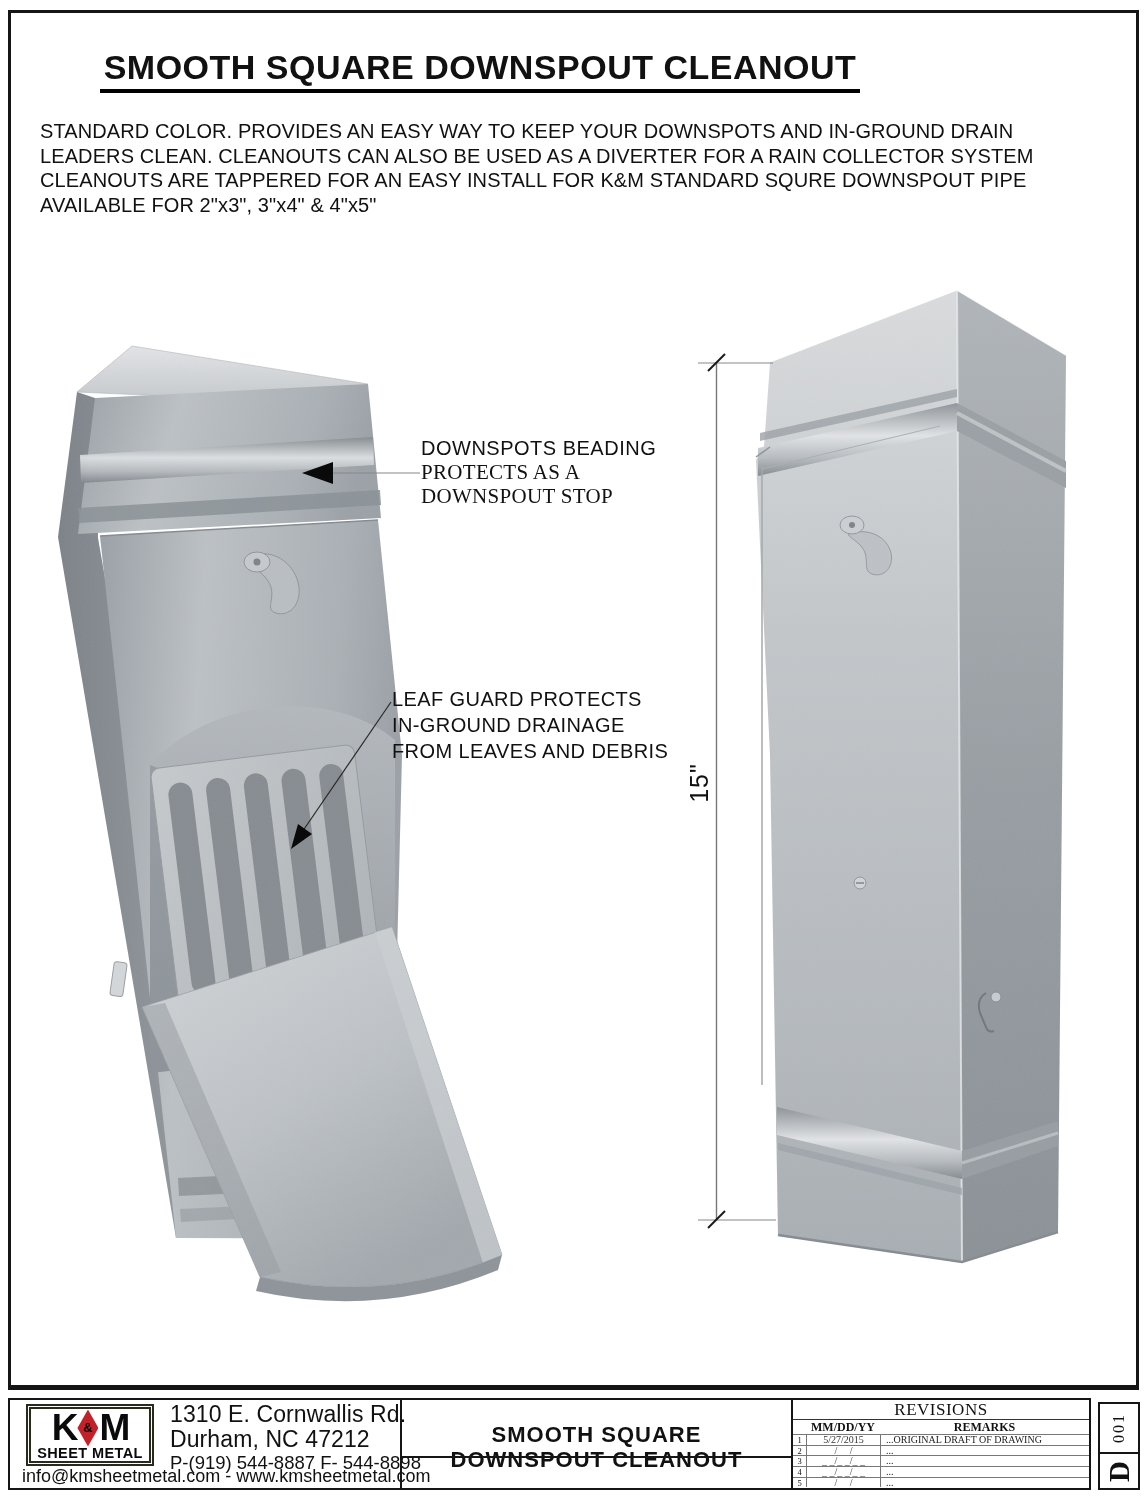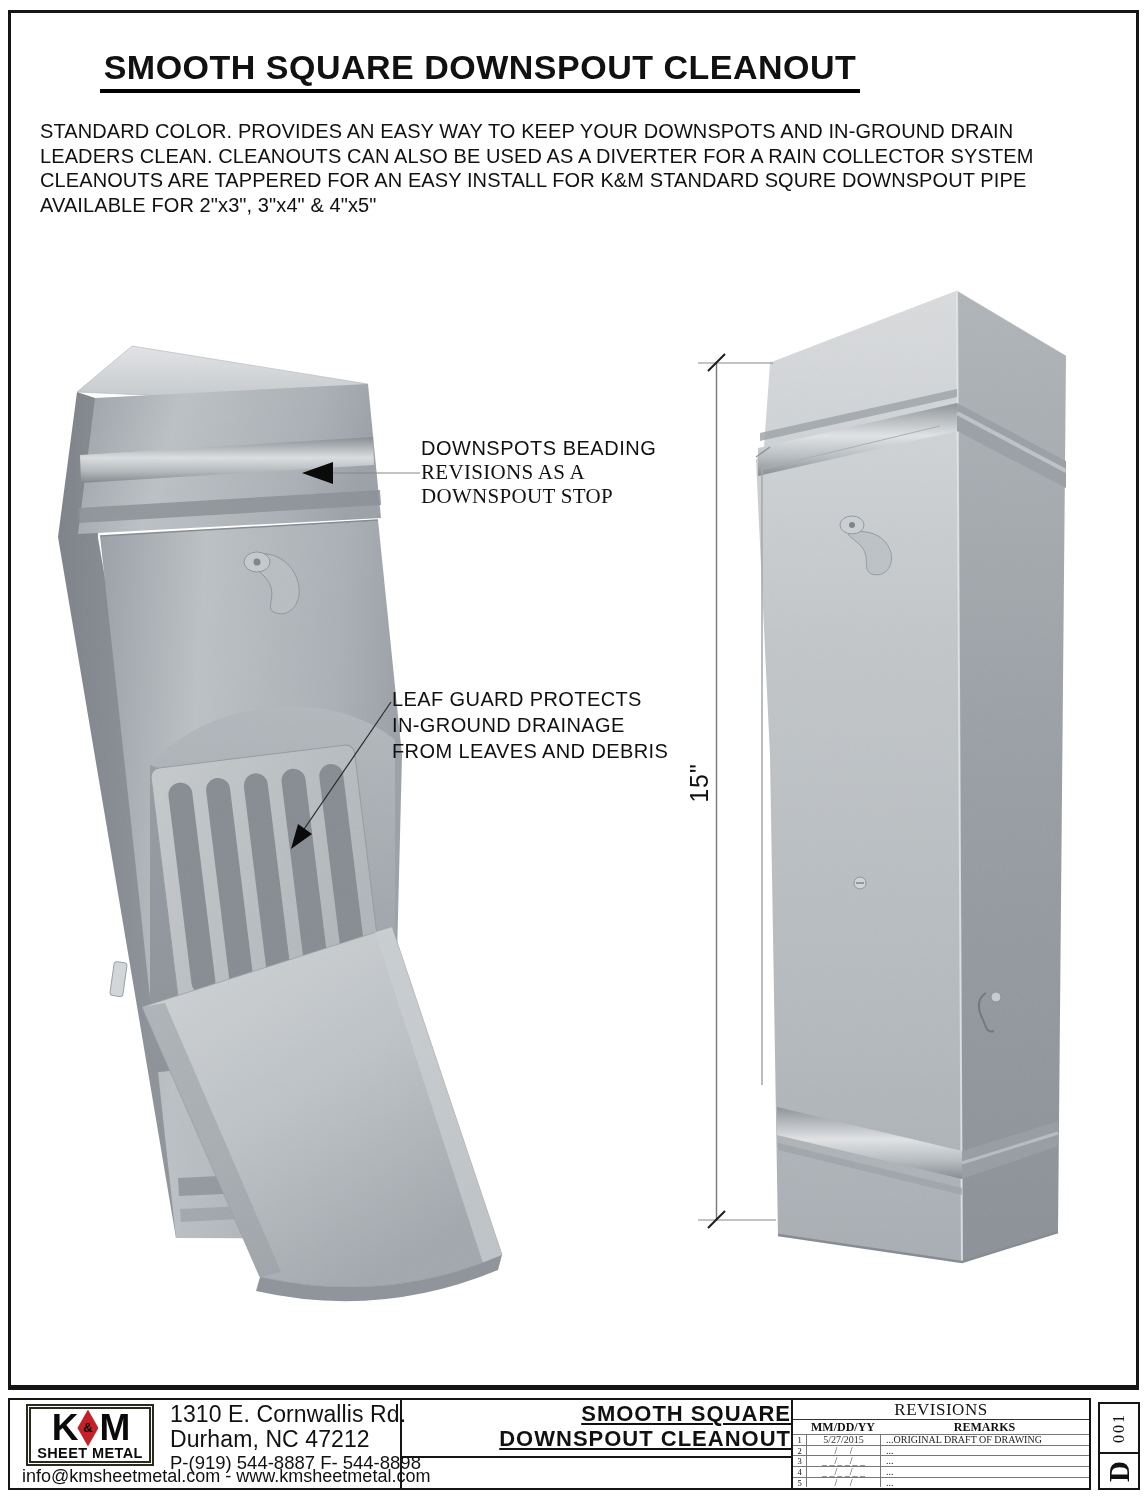--- a/index.html
+++ b/index.html
@@ -62,21 +62,21 @@
   .logo-amp{
     position:absolute;left:0;top:10px;width:21px;text-align:center;
     font-size:13px;font-weight:700;color:#0a0a0a;
   }
   .logo-sub{font-size:14.5px;font-weight:900;letter-spacing:.4px;line-height:15px;color:#0a0a0a;}
   .addr{position:absolute;left:160px;top:2px;width:228px;}
   .addr-l1,.addr-l2{font-size:23px;line-height:25px;letter-spacing:.1px;white-space:nowrap;}
   .addr-ph{font-size:18.5px;line-height:21px;white-space:nowrap;}
   .email-line{position:absolute;left:12px;bottom:1px;font-size:18px;white-space:nowrap;}
   
-  .f-mid-inner{padding-top:1px;text-align:right;text-decoration:underline;}
+  .f-mid-inner{padding-top:22px;text-align:center;}
   .f-mid-inner div{font-size:22px;font-weight:800;letter-spacing:1px;line-height:25px;white-space:nowrap;}
   .f-mid-divider{position:absolute;left:0;top:56px;width:100%;border-bottom:2px solid #151515;}
   
   .rev-title{
     height:19px;border-bottom:1px solid #333;text-align:center;
     font-family:"Liberation Serif",serif;font-size:17px;letter-spacing:.5px;line-height:20px;
   }
   .rev-grid{display:grid;grid-template-columns:13px 74px 1fr;}
   .rev-grid > div{
     box-sizing:border-box;border-top:1px solid #777;
@@ -281,21 +281,21 @@
 
   <line x1="716.5" y1="363" x2="716.5" y2="1220" stroke="#777" stroke-width="1.4"></line>
   <line x1="698" y1="363" x2="773" y2="363" stroke="#888" stroke-width="1"></line>
   <line x1="698" y1="1220" x2="776" y2="1220" stroke="#888" stroke-width="1"></line>
   <line x1="708" y1="371" x2="725" y2="354" stroke="#1a1a1a" stroke-width="2"></line>
   <line x1="708" y1="1228" x2="725" y2="1211" stroke="#1a1a1a" stroke-width="2"></line>
 </svg>
 
 <div class="ann ann-beading">
   <div class="sans">DOWNSPOTS BEADING</div>
-  <div class="serif">REVISIONS AS A</div>
+  <div class="serif">PROTECTS AS A</div>
   <div class="serif">DOWNSPOUT STOP</div>
 </div>
 
 <div class="ann ann-leaf">
   <div>LEAF GUARD PROTECTS</div>
   <div>IN-GROUND DRAINAGE</div>
   <div>FROM LEAVES AND DEBRIS</div>
 </div>
 
 <div class="dim-label">15"</div>

